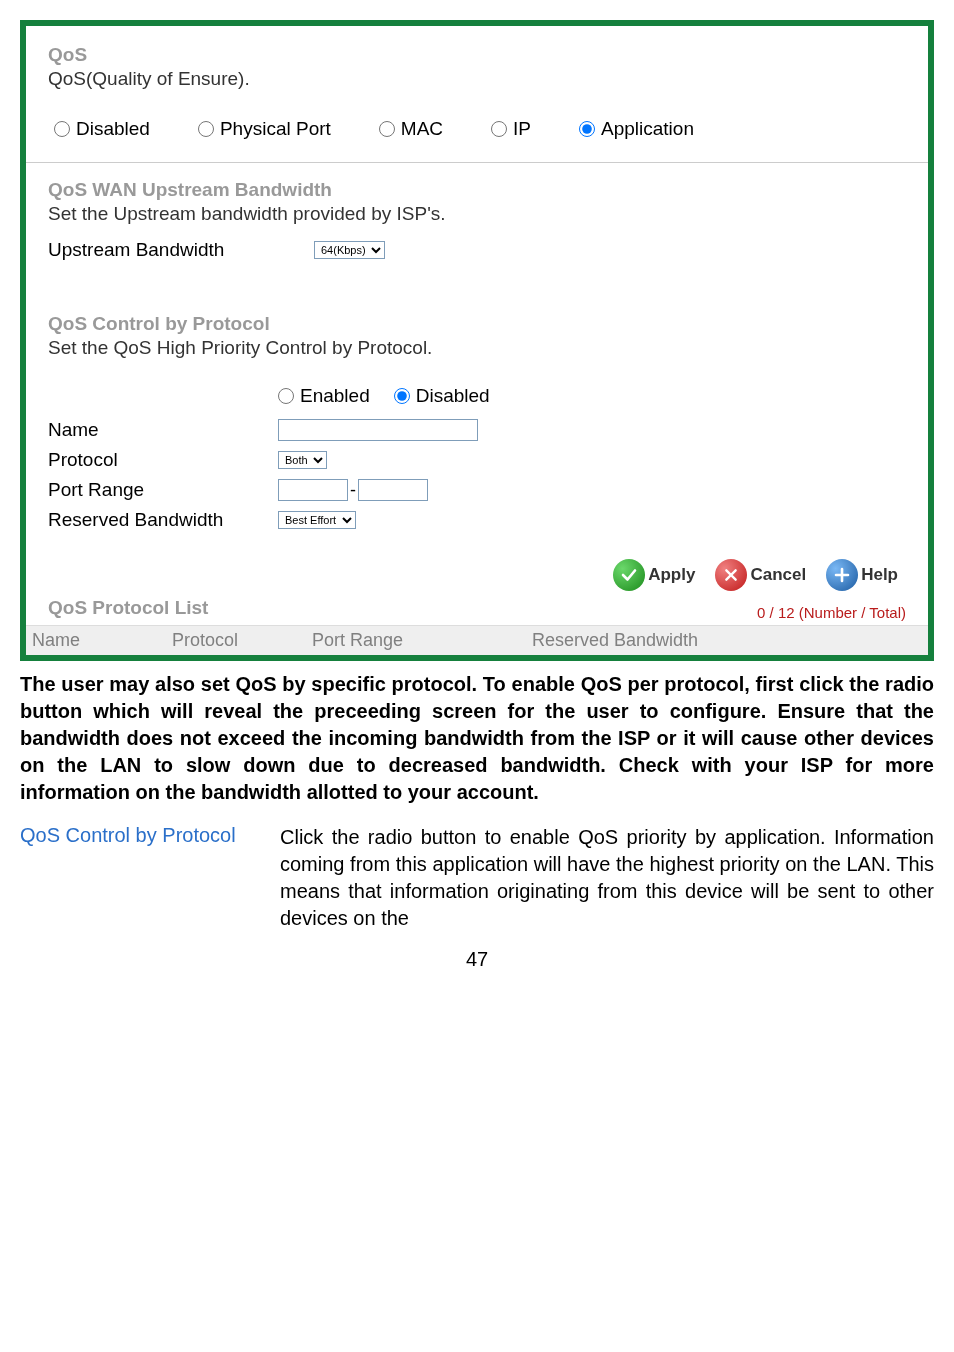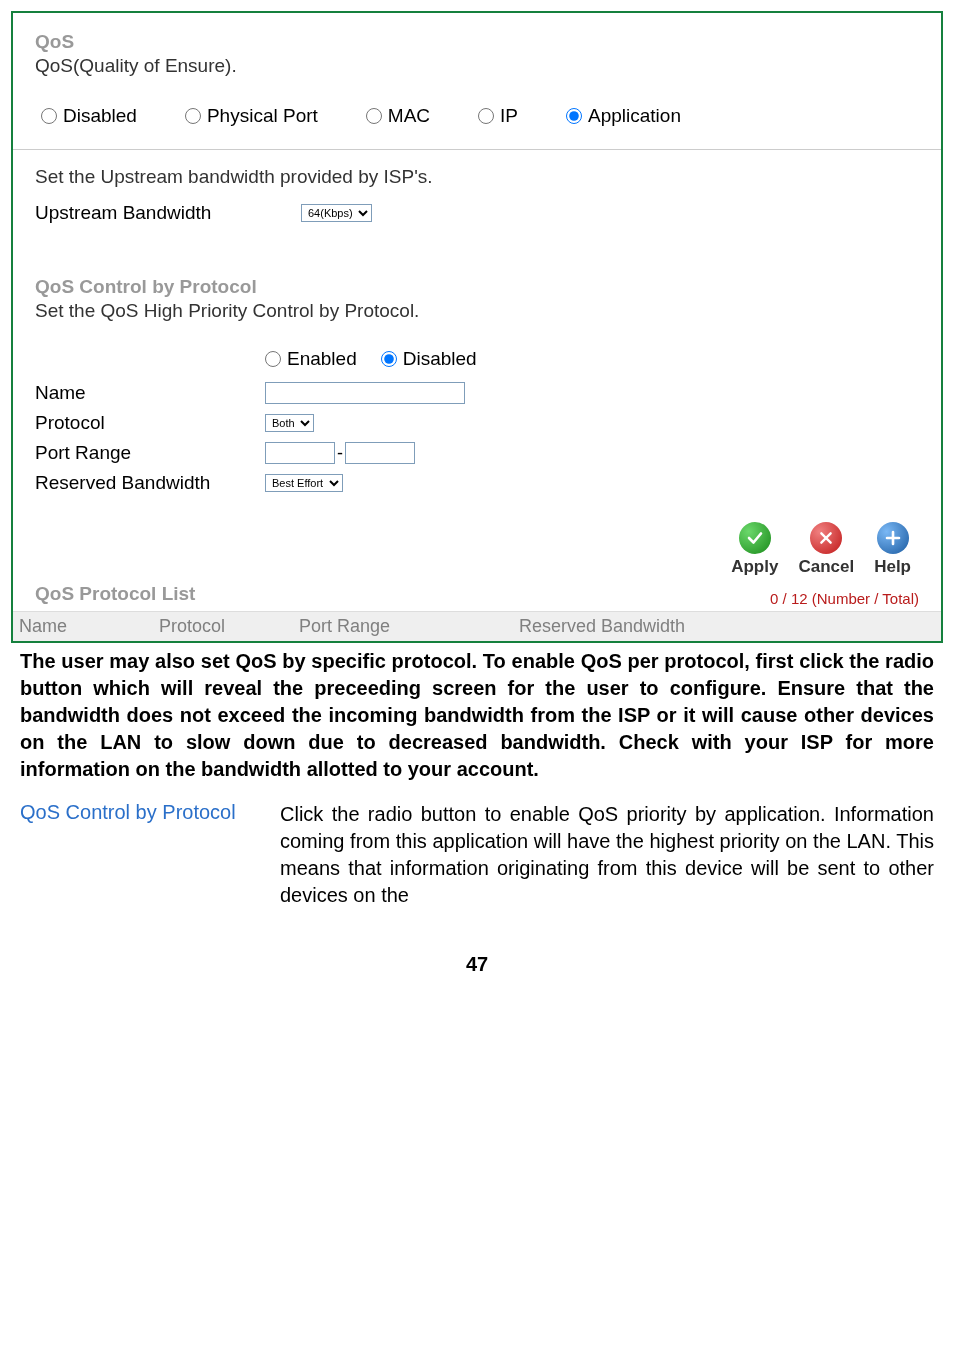--- a/index.html
+++ b/index.html
@@ -5,23 +5,23 @@
     * { box-sizing: border-box; margin: 0; padding: 0; }
     body {
       font-family: Arial, Helvetica, sans-serif;
       font-size: 18px;
       color: #000;
       background: #fff;
       padding: 10px;
       width: 954px;
     }
     .panel {
-      border: 2px solid #15803d;
+      border: 6px solid #15803d;
       padding: 18px 22px 22px 22px;
-      margin: 1px;
+      margin: 10px;
     }
     .section-title-grey {
       color: #999;
       font-size: 19px;
       font-weight: bold;
       margin-bottom: 2px;
     }
     .subtext {
       color: #333;
       font-size: 19px;
@@ -91,21 +91,21 @@
     .name-input { width: 200px; }
     .action-row {
       display: flex;
       justify-content: flex-end;
       gap: 20px;
       margin-top: 28px;
       padding-right: 8px;
     }
     .action-btn {
       display: flex;
-      flex-direction: column;
+      flex-direction: row;
       align-items: center;
       gap: 3px;
       font-size: 17px;
       font-weight: bold;
       color: #333;
     }
     .icon-circle {
       width: 32px;
       height: 32px;
       border-radius: 50%;
@@ -164,22 +164,21 @@
       flex-shrink: 0;
     }
     .def-content {
       flex: 1;
       font-size: 20px;
       line-height: 1.35;
     }
     .page-number {
       text-align: center;
       font-size: 20px;
-      margin-top: 44px;
-      font-weight: bold;
+      margin-top: 16px;
     }
   </style>
 </head>
 <body>
 
 <div class="panel">
 
   <div>
     <div class="section-title-grey">QoS</div>
     <div class="subtext">QoS(Quality of Ensure).</div>
@@ -203,20 +202,21 @@
       <label class="radio-item">
         <input type="radio" name="qosmode" checked="" style="">
         <span>Application</span>
       </label>
     </div>
   </div>
 
   <hr class="divider">
 
   <div class="section">
+    <div class="section-title-grey">QoS WAN Upstream Bandwidth</div>
     <div class="subtext">Set the Upstream bandwidth provided by ISP's.</div>
     <div class="form-row" style="margin-top:14px;gap:36px;">
       <div class="form-label">Upstream Bandwidth</div>
       <select>
         <option>64(Kbps)</option>
       </select>
     </div>
   </div>
 
   <div class="section" style="margin-top:36px;">

